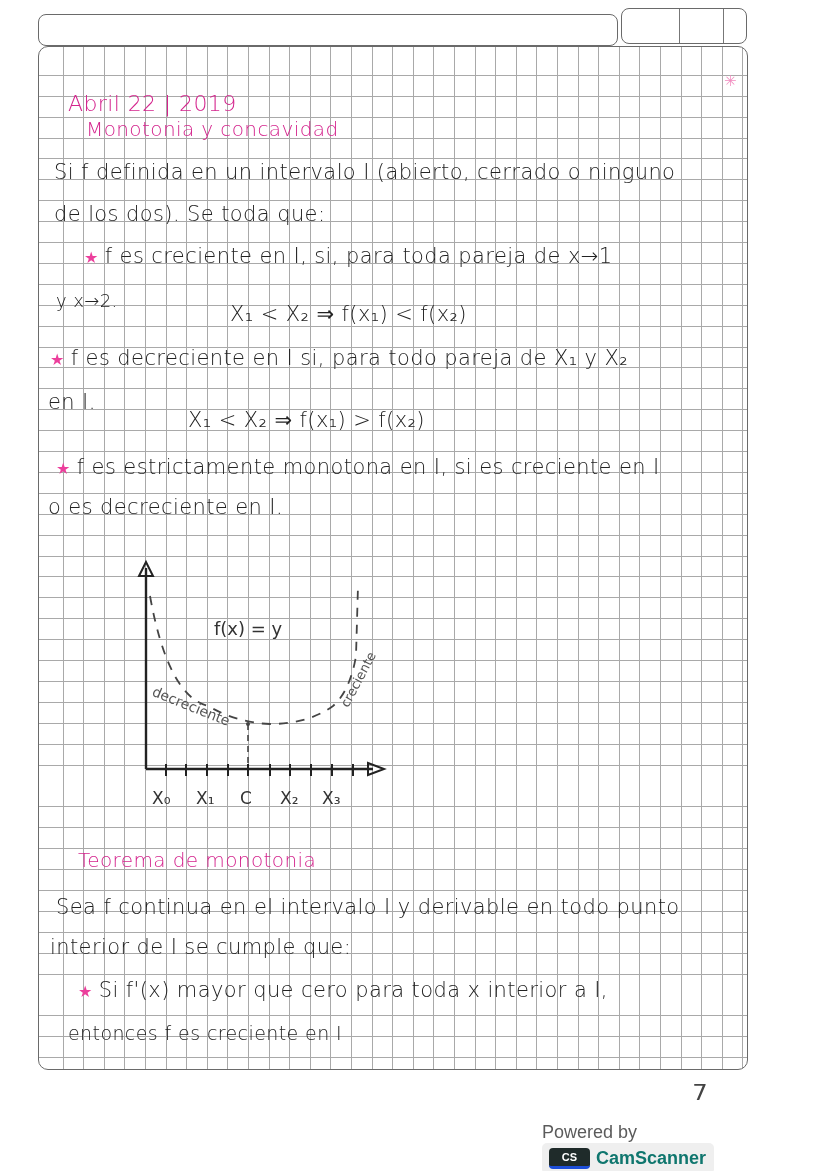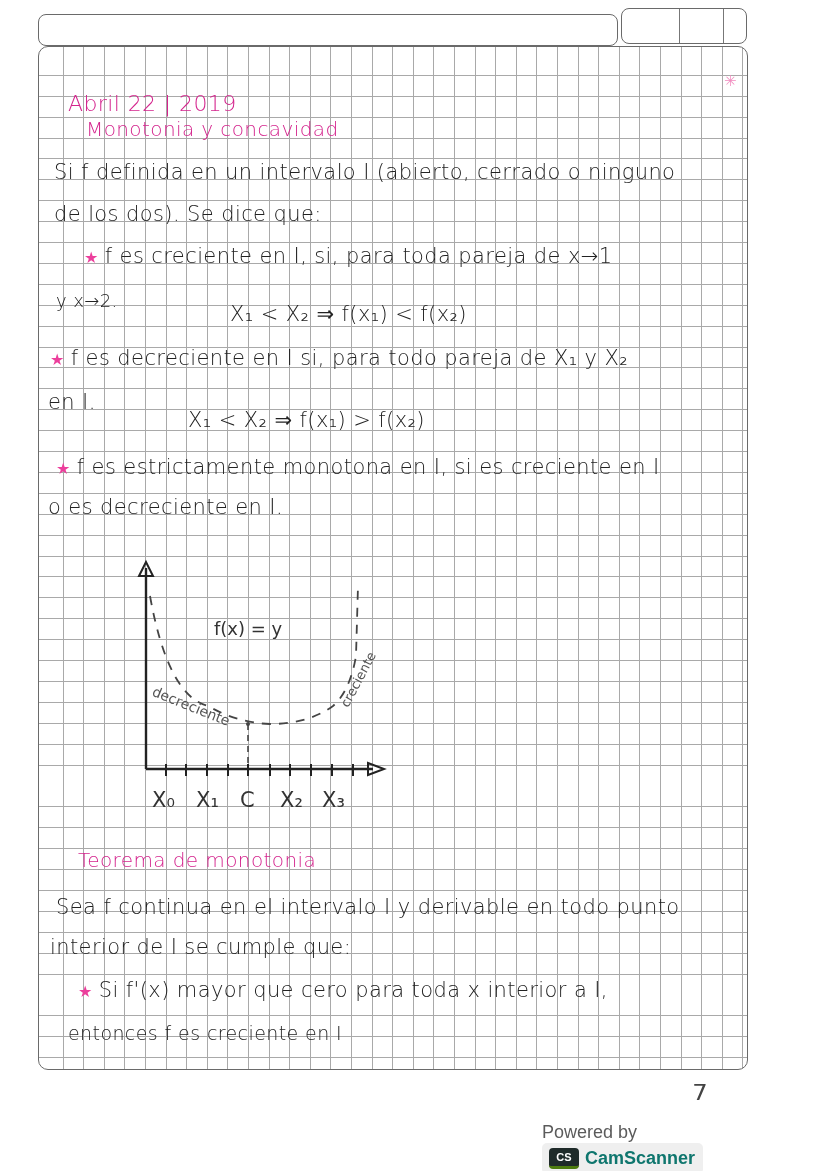--- a/index.html
+++ b/index.html
@@ -32,35 +32,35 @@
     position: absolute; white-space: nowrap; color: #222;
     font-family: "DejaVu Sans", sans-serif; font-size: 21px; letter-spacing: 0.4px;
     font-weight: 300;
   }
   .pink { color: #d4248d; }
   .title { font-size: 22px; }
   .star { color: #ec3f9c; font-size: 16px; margin-right: 6px; }
   .formula { font-family: "DejaVu Sans", sans-serif; font-size: 21px; }
   .graph { position: absolute; left: 128px; top: 556px; width: 270px; height: 282px; }
   .graph svg { position: absolute; left: 0; top: 0; }
-  .glabel { position: absolute; font-size: 21px; color: #333; white-space: nowrap; }
+  .glabel { position: absolute; font-size: 17px; color: #333; white-space: nowrap; }
   .curve-label { position: absolute; font-size: 14px; color: #555; white-space: nowrap; }
   .corner-mark { position: absolute; left: 724px; top: 72px; color: #f18cbf; font-size: 15px; }
   .page-number { position: absolute; left: 693px; top: 1080px; font-size: 22px; color: #444; transform: scaleX(1.1); }
   .footer { position: absolute; left: 542px; top: 1122px; display: flex; align-items: flex-start; flex-direction: column; }
   .powered { font-family: "Liberation Sans", sans-serif; font-size: 18px; color: #5b5b5b; margin-right: 10px; }
   .badge {
     display: flex; align-items: center; background: #efefef; border-radius: 5px;
     padding: 5px 8px 5px 7px;
   }
   .cs-logo {
-    width: 30px; height: 21px; background: #1f2b2a; border-radius: 4px; position: relative;
+    width: 41px; height: 21px; background: #1f2b2a; border-radius: 4px; position: relative;
     color: #fff; font-family: "Liberation Sans", sans-serif; font-weight: bold; font-size: 11px;
     display: flex; align-items: center; justify-content: center; margin-right: 6px;
-    border-bottom: 3px solid #4d7c0f; box-sizing: border-box;
+    border-bottom: 3px solid #1d4ed8; box-sizing: border-box;
   }
   .brand { font-family: "Liberation Sans", sans-serif; font-size: 18px; color: #0f766e; font-weight: bold; }
 </style>
 </head>
 <body>
 
 <div class="header-box"></div>
 <div class="header-cells">
   <div class="cell"></div>
   <div class="cell"></div>
@@ -68,21 +68,21 @@
 </div>
 
 <div class="sheet"></div>
 
 <span class="corner-mark">✳</span>
 
 <div class="hw pink title" style="left:68px; top:76px;margin-top:15px;">Abril 22 | 2019</div>
 <div class="hw pink title" style="left:86px; top:117px; font-size:20px;">Monotonia y concavidad</div>
 
 <div class="hw" style="left:54px; top:160px;">Si f definida en un intervalo I (abierto, cerrado o ninguno</div>
-<div class="hw" style="left:54px; top:202px;">de los dos). Se dice que:</div>
+<div class="hw" style="left:54px; top:202px;">de los dos). Se toda que:</div>
 
 <div class="hw" style="left:84px; top:244px;">
   <span class="star">★</span><span>f es creciente en I, si, para toda pareja de x→1</span>
 </div>
 <div class="hw" style="left:56px; top:290px; font-size:18px;">y x→2.</div>
 <div class="hw formula" style="left:230px; top:302px;">X₁ &lt; X₂ ⇒ f(x₁) &lt; f(x₂)</div>
 
 <div class="hw" style="left:50px; top:346px;">
   <span class="star">★</span><span>f es decreciente en I si, para todo pareja de X₁ y X₂</span>
 </div>

